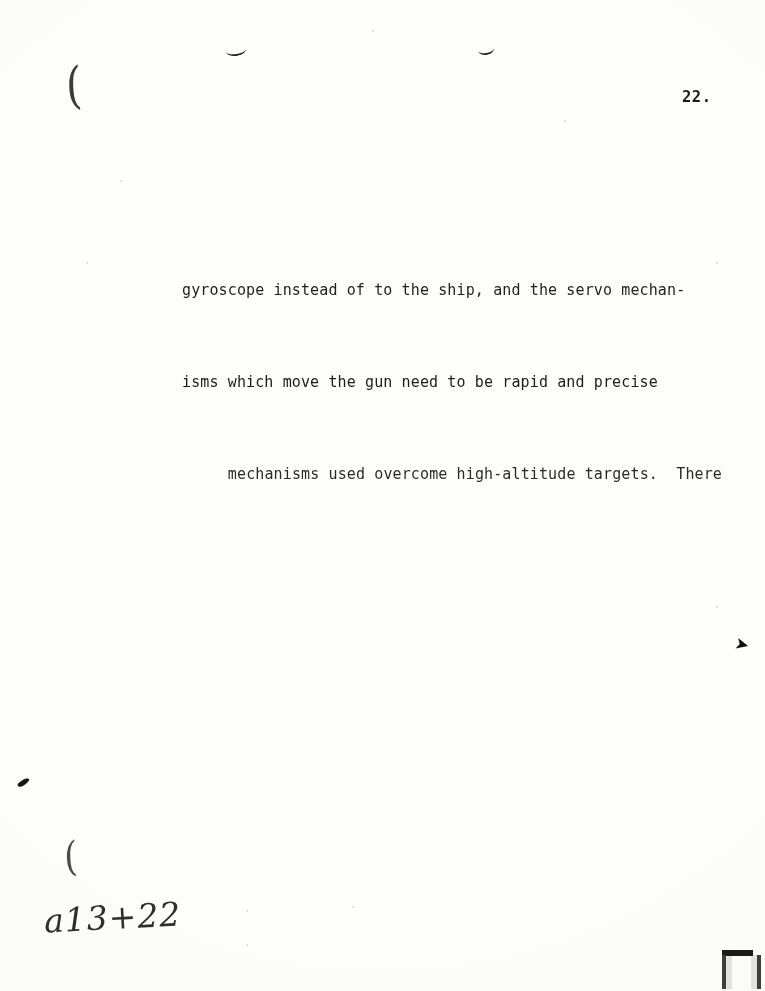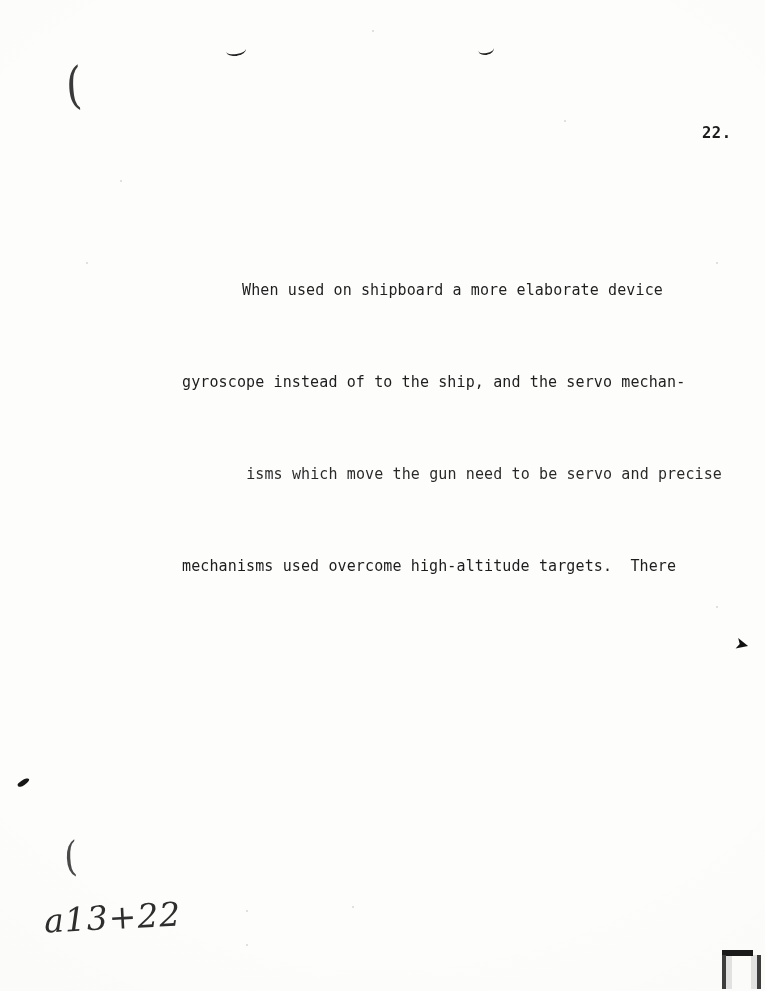--- a/index.html
+++ b/index.html
@@ -28,26 +28,25 @@
     position: absolute;
     background: #b9b6b0;
     border-radius: 50%;
     opacity: 0.55;
   }
 
   
   .page-number {
     position: absolute;
     top: 88px;
-    left: 702px;
+    left: 682px;
     font-size: 15.5px;
     letter-spacing: 0.5px;
     color: #1b1b1b;
     font-weight: 700;
-    margin-top: 36px;
   }
 
   
   .body-text {
     position: absolute;
     top: 152px;
     left: 182px;
     width: 540px;
     font-size: 15px;
     line-height: 30.7px;
@@ -170,23 +169,22 @@
   <div class="speck" style="left:246px;top:910px;width:2px;height:2px;"></div>
   <div class="speck" style="left:352px;top:906px;width:2px;height:2px;"></div>
   <div class="speck" style="left:246px;top:944px;width:2px;height:2px;"></div>
   <div class="speck" style="left:564px;top:120px;width:2px;height:2px;"></div>
   <div class="speck" style="left:372px;top:30px;width:2px;height:2px;"></div>
 
   <div class="page-number">22.</div>
 
   <div class="body-text">
     <p class="para">
-      <span class="line indent">When used on shipboard a more elaborate device</span>
       <span class="line">gyroscope instead of to the ship, and the servo mechan-</span>
-      <span class="line">isms which move the gun need to be servo and precise</span>
+      <span class="line">isms which move the gun need to be rapid and precise</span>
       <span class="line">mechanisms used overcome high-altitude targets.  There</span>
       
       
     </p>
     
   </div>
 
   <div class="hand paren-top">(</div>
 
   <div class="hand paren-bottom">(</div>

